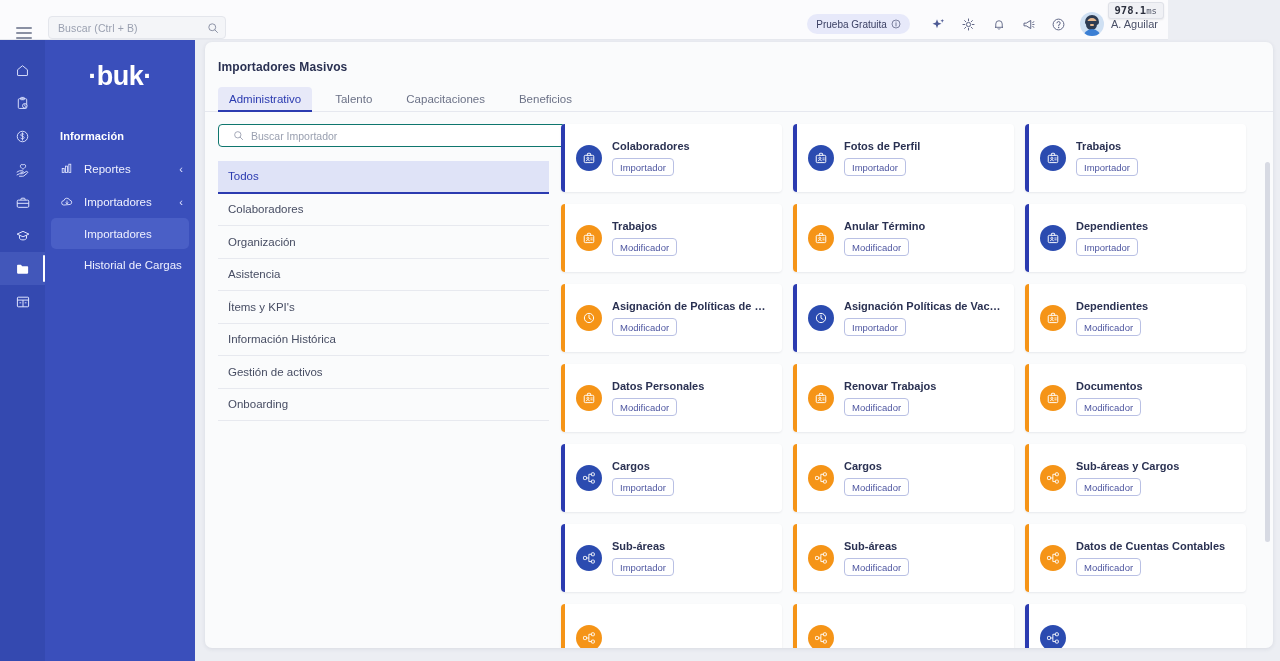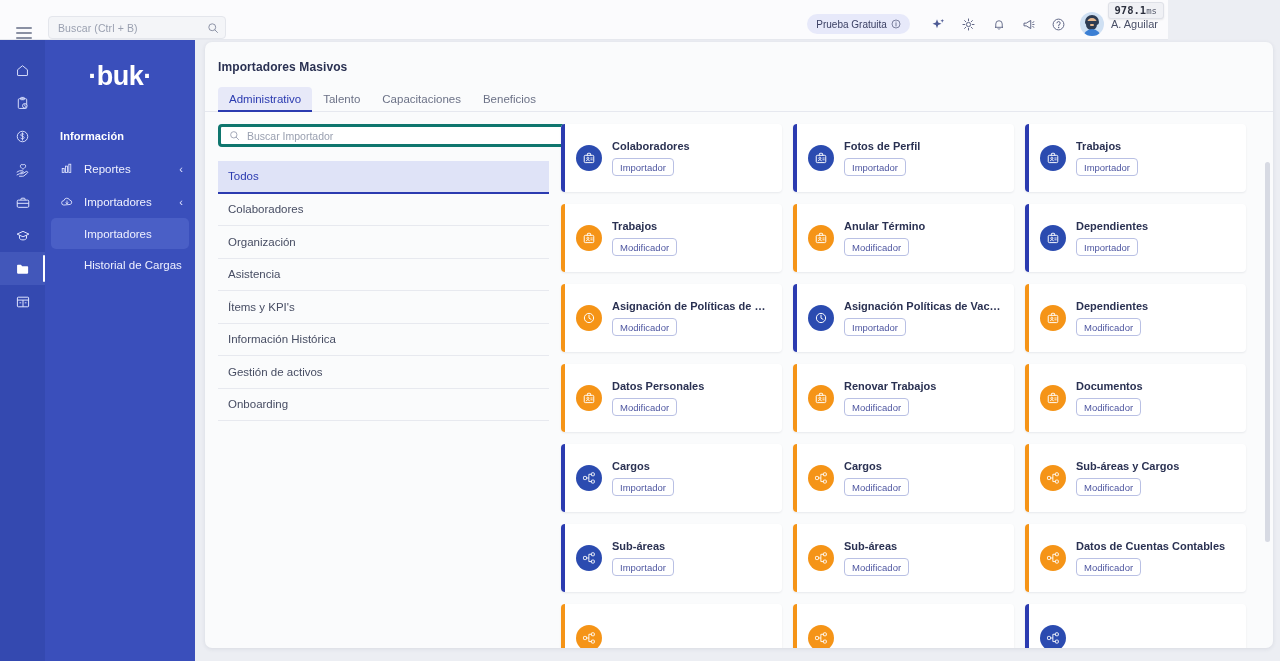--- a/index.html
+++ b/index.html
@@ -89,37 +89,37 @@
   }
   .subitem.active { background: #4a5fc6; }
 
   
   .panel {
     position: absolute; left: 205px; top: 42px; width: 1068px; height: 606px;
     background: #fafbfc; border-radius: 7px; box-shadow: 0 1px 4px rgba(40,50,80,.10);
     overflow: hidden; z-index: 20;
   }
   .ptitle { font-size: 12px; font-weight: bold; color: #2a3152; margin: 18px 0 0 13px; letter-spacing: .1px; }
-  .tabs { display: flex; align-items: flex-start; margin: 13px 0 0 13px; gap: 0; }
+  .tabs { display: flex; align-items: flex-start; margin: 13px 0 0 13px; gap: 12px; }
   .tab {
     font-size: 11.5px; color: #6c7287; padding: 6px 11px 6px 11px; cursor: pointer; position: relative;
   }
   .tab.active {
     color: #2b3bb0; font-weight: normal; background: #e7e9f8; border-radius: 4px 4px 0 0;
   }
   .tab.active::after {
     content: ""; position: absolute; left: 0; right: 0; bottom: -1px; height: 2px; background: #2b3bb0;
   }
   .tabsline { height: 1px; background: #e6e8ef; margin-left: 0; }
 
   .content { display: flex; padding: 0; }
   .leftcol { width: 345px; padding: 12px 0 0 13px; flex: none; }
   .searchbox {
-    width: 366px; height: 23px; border: 3px solid #0f766e; border-radius: 4px; background: #fff;
-    display: flex; align-items: center; padding-left: 8px; cursor: text;
+    width: 366px; height: 23px; border: 1px solid #0f766e; border-radius: 4px; background: #fff;
+    display: flex; align-items: center; padding-left: 14px; cursor: text;
   }
   .searchbox .ph { font-size: 10.5px; color: #9aa0b0; margin-left: 7px; }
   .catlist { margin-top: 14px; width: 331px; }
   .catitem {
     height: 32.5px; display: flex; align-items: center; padding-left: 10px;
     font-size: 11.5px; color: #474d63; border-bottom: 1px solid #e7e9ef; cursor: pointer;
   }
   .catitem.active {
     background: #dfe3f7; color: #2b3bb0; border-bottom: 2px solid #2b3bb0;
   }

